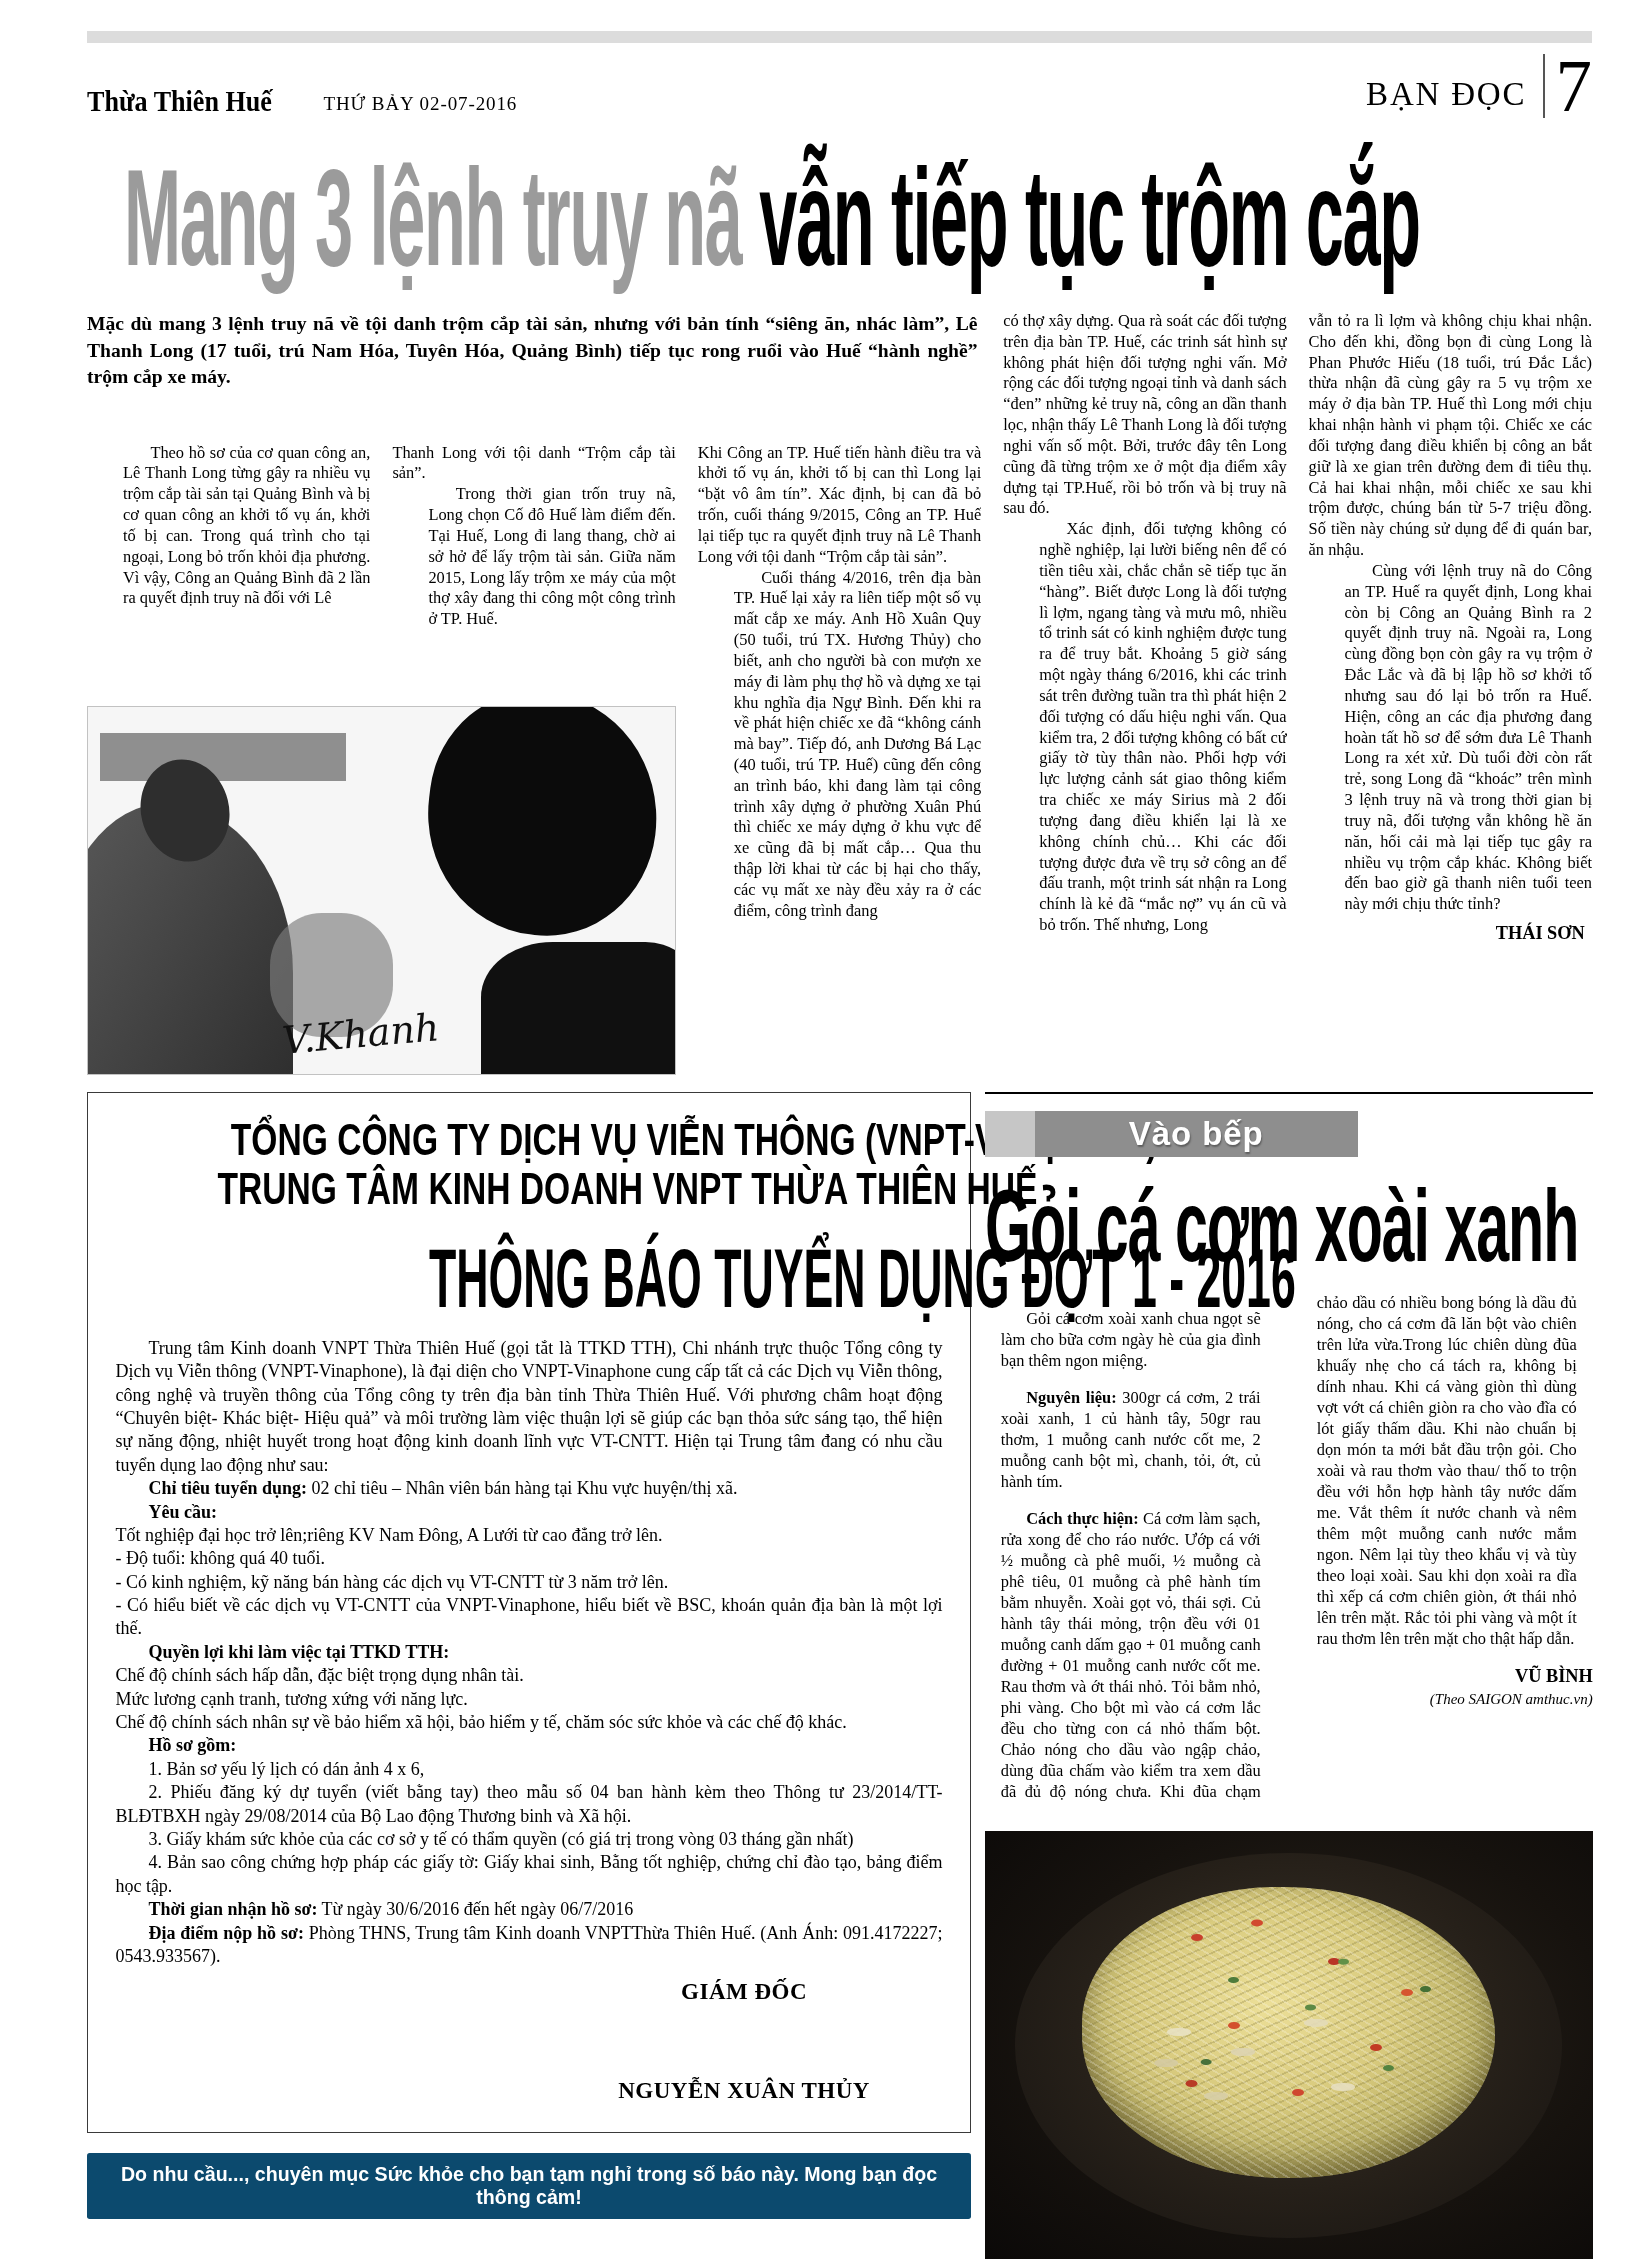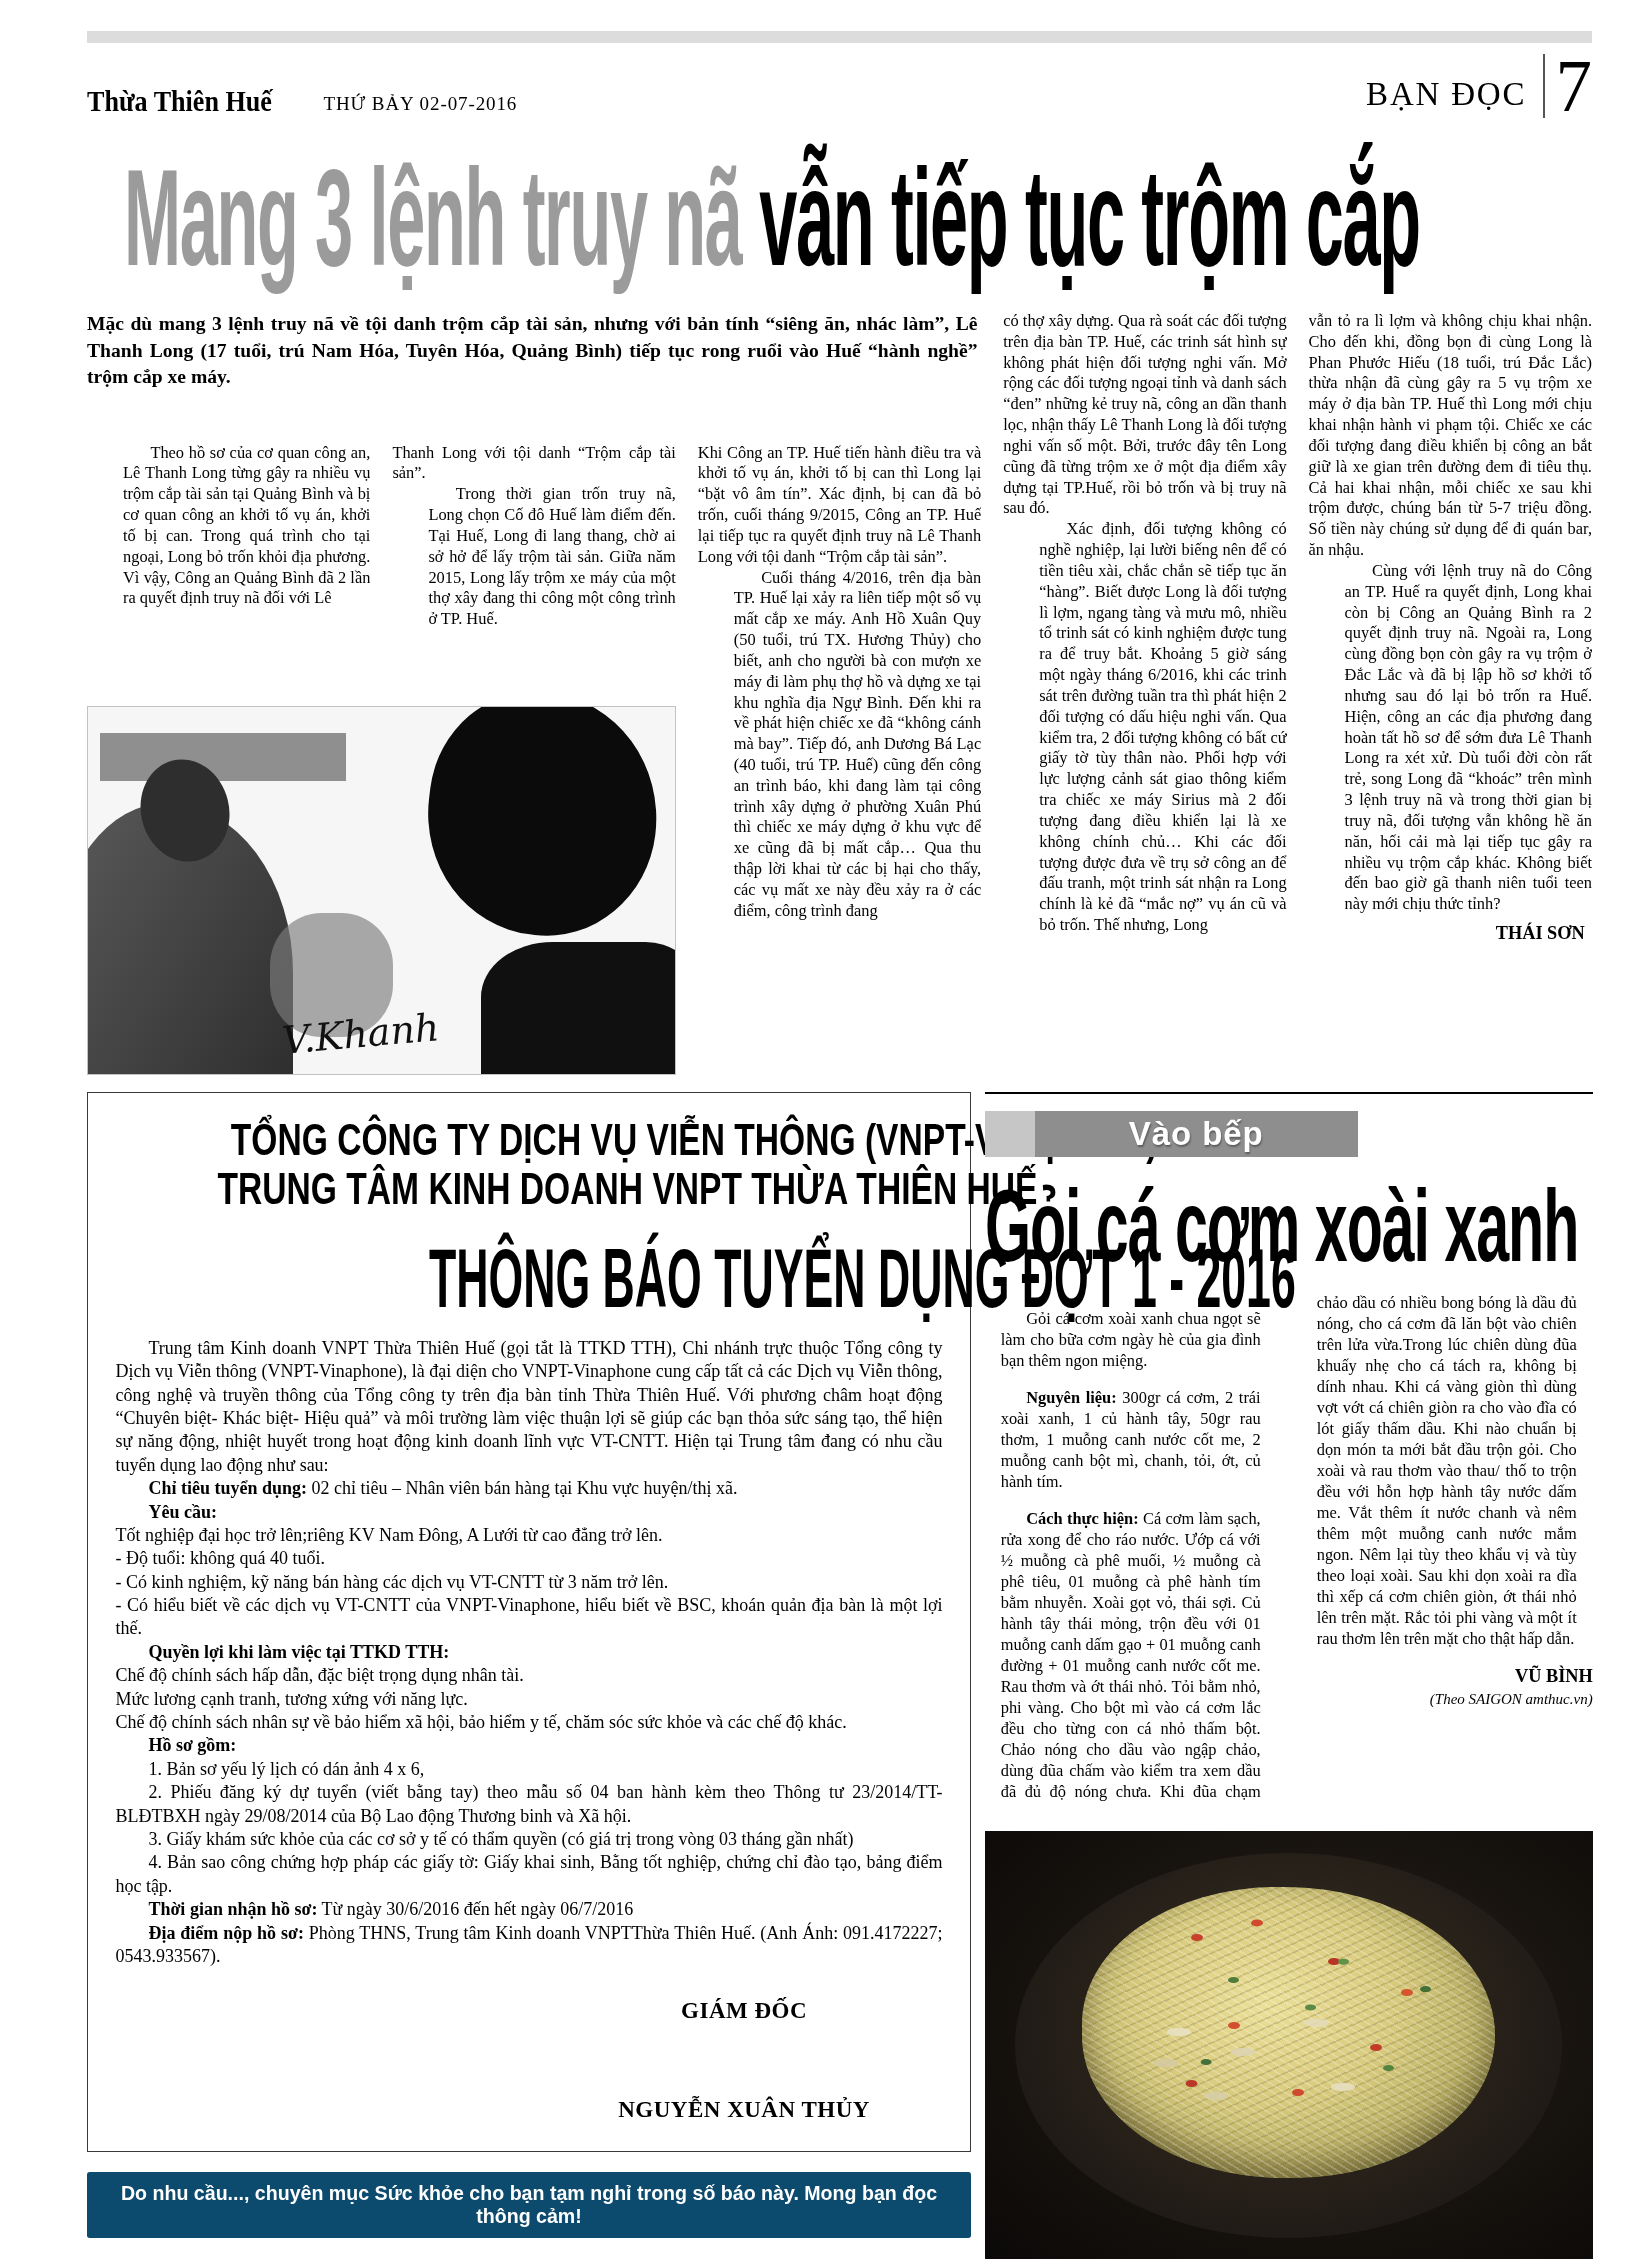--- a/index.html
+++ b/index.html
@@ -56,21 +56,21 @@
   
   .ann-box{border:1.8px solid #3a3a3a;padding:22px 27.4px 27.4px;}
   .ann-h1,.ann-h2{
     text-align:center;font-family:"Liberation Sans",sans-serif;font-weight:bold;font-size:42px;line-height:1.18;
   }
   .ann-h1 span,.ann-h2 span{display:inline-block;transform:scale(.8,1.05);transform-origin:center;white-space:nowrap;}
   .ann-h3{text-align:center;font-family:"Liberation Sans",sans-serif;font-weight:bold;font-size:77px;line-height:1.05;margin:24px 0 18.3px;}
   .ann-h3 span{display:inline-block;transform:scale(.58,1.08);transform-origin:center;white-space:nowrap;}
   .ann-body p{margin:0;font-size:18px;line-height:1.3;text-align:justify;}
   .ann-body p.ind{text-indent:33px;}
-  .signer{margin-left:52%;text-align:center;margin-top:30px;}
+  .signer{margin-left:52%;text-align:center;margin-top:11px;}
   .signer-title{font-weight:bold;font-size:23px;letter-spacing:0.5px;}
   .signer-name{font-weight:bold;font-size:23px;margin-top:73px;letter-spacing:0.5px;}
   
   .notice{
     margin-top:20px;background:#0c4a6e;color:#fff;font-family:"Liberation Sans",sans-serif;font-weight:bold;
     font-size:19.6px;text-align:center;padding:10px 5.5px;border-radius:2.7px;
   }
   
   .sep-rule{height:2.7px;background:#000;}
   .kicker-bar{margin-top:16.4px;height:46px;width:373px;background:#c6c6c6;position:relative;}

